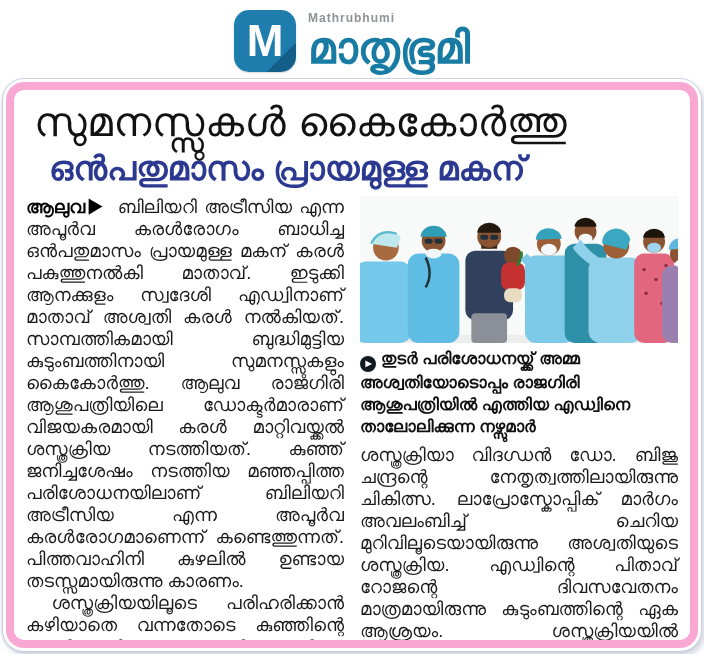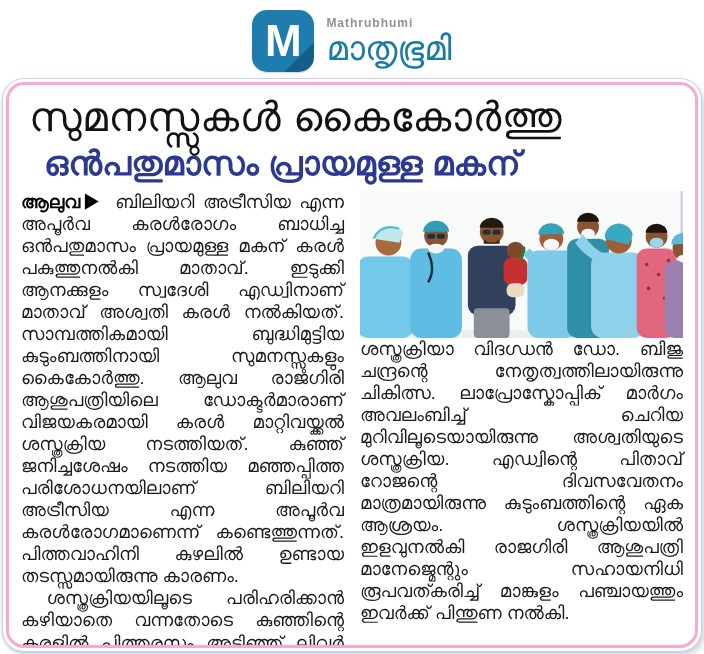--- a/index.html
+++ b/index.html
@@ -35,37 +35,37 @@
   .brand-text { display: flex; flex-direction: column; line-height: 1; }
   .brand-en {
     color: #8e9296;
     font-size: 12px;
     font-weight: 700;
     letter-spacing: 1px;
     margin-bottom: 2px;
   }
   .brand-ml {
     color: #177ba3;
-    font-size: 34px;
-    font-weight: 400;
+    font-size: 44px;
+    font-weight: 700;
   }
 
   
   .card {
     position: absolute;
     left: 2px; right: 2px; top: 78px; bottom: 2px;
     border: 1px solid #c9d0e0;
     border-radius: 22px;
     padding: 3px;
     box-shadow: 3px 4px 5px rgba(140,150,175,.35), -1px 1px 2px rgba(160,168,190,.25);
     background: #ffffff;
   }
   .card-inner {
     width: 100%; height: 100%;
-    border: 3px solid #f9a8d4;
+    border: 8px solid #f9a8d4;
     border-radius: 18px;
     padding: 8px 12px 10px 12px;
     overflow: hidden;
     background: #ffffff;
   }
 
   .headline {
     font-size: 41px;
     font-weight: 400;
     color: #121212;
@@ -228,20 +228,23 @@
 
             <g>
               <rect x="322" y="70" width="34" height="78" rx="10" fill="#9b7fae"></rect>
               <circle cx="342" cy="58" r="12" fill="#8a5432"></circle>
               <path d="M329 54 a13 11 0 0 1 26 -2 l-26 2 z" fill="#5fb7dd"></path>
               <ellipse cx="342" cy="68" rx="7" ry="4" fill="#f5f8f9"></ellipse>
             </g>
           </svg>
         </div>
 
+        <p class="caption">
+          <span class="play-icon">▶</span><span>തുടർ പരിശോധനയ്ക്ക് അമ്മ അശ്വതിയോടൊപ്പം രാജഗിരി ആശുപത്രിയിൽ എത്തിയ എഡ്വിനെ താലോലിക്കുന്ന നഴ്സുമാർ</span>
+        </p>
 
         <div class="body-text">
           <p>ശസ്ത്രക്രിയാ വിദഗ്ധൻ ഡോ. ബിജു ചന്ദ്രന്റെ നേതൃത്വത്തിലായിരുന്നു ചികിത്സ. ലാപ്രോസ്കോപ്പിക് മാർഗം അവലംബിച്ച് ചെറിയ മുറിവിലൂടെയായിരുന്നു അശ്വതിയുടെ ശസ്ത്രക്രിയ. എഡ്വിന്റെ പിതാവ് റോജന്റെ ദിവസവേതനം മാത്രമായിരുന്നു കുടുംബത്തിന്റെ ഏക ആശ്രയം. ശസ്ത്രക്രിയയിൽ ഇളവുനൽകി രാജഗിരി ആശുപത്രി മാനേജ്മെന്റും സഹായനിധി രൂപവത്കരിച്ച് മാങ്കുളം പഞ്ചായത്തും ഇവർക്ക് പിന്തുണ നൽകി.</p>
         </div>
 
       </div>
     </div>
 
   </div>
 </div>

